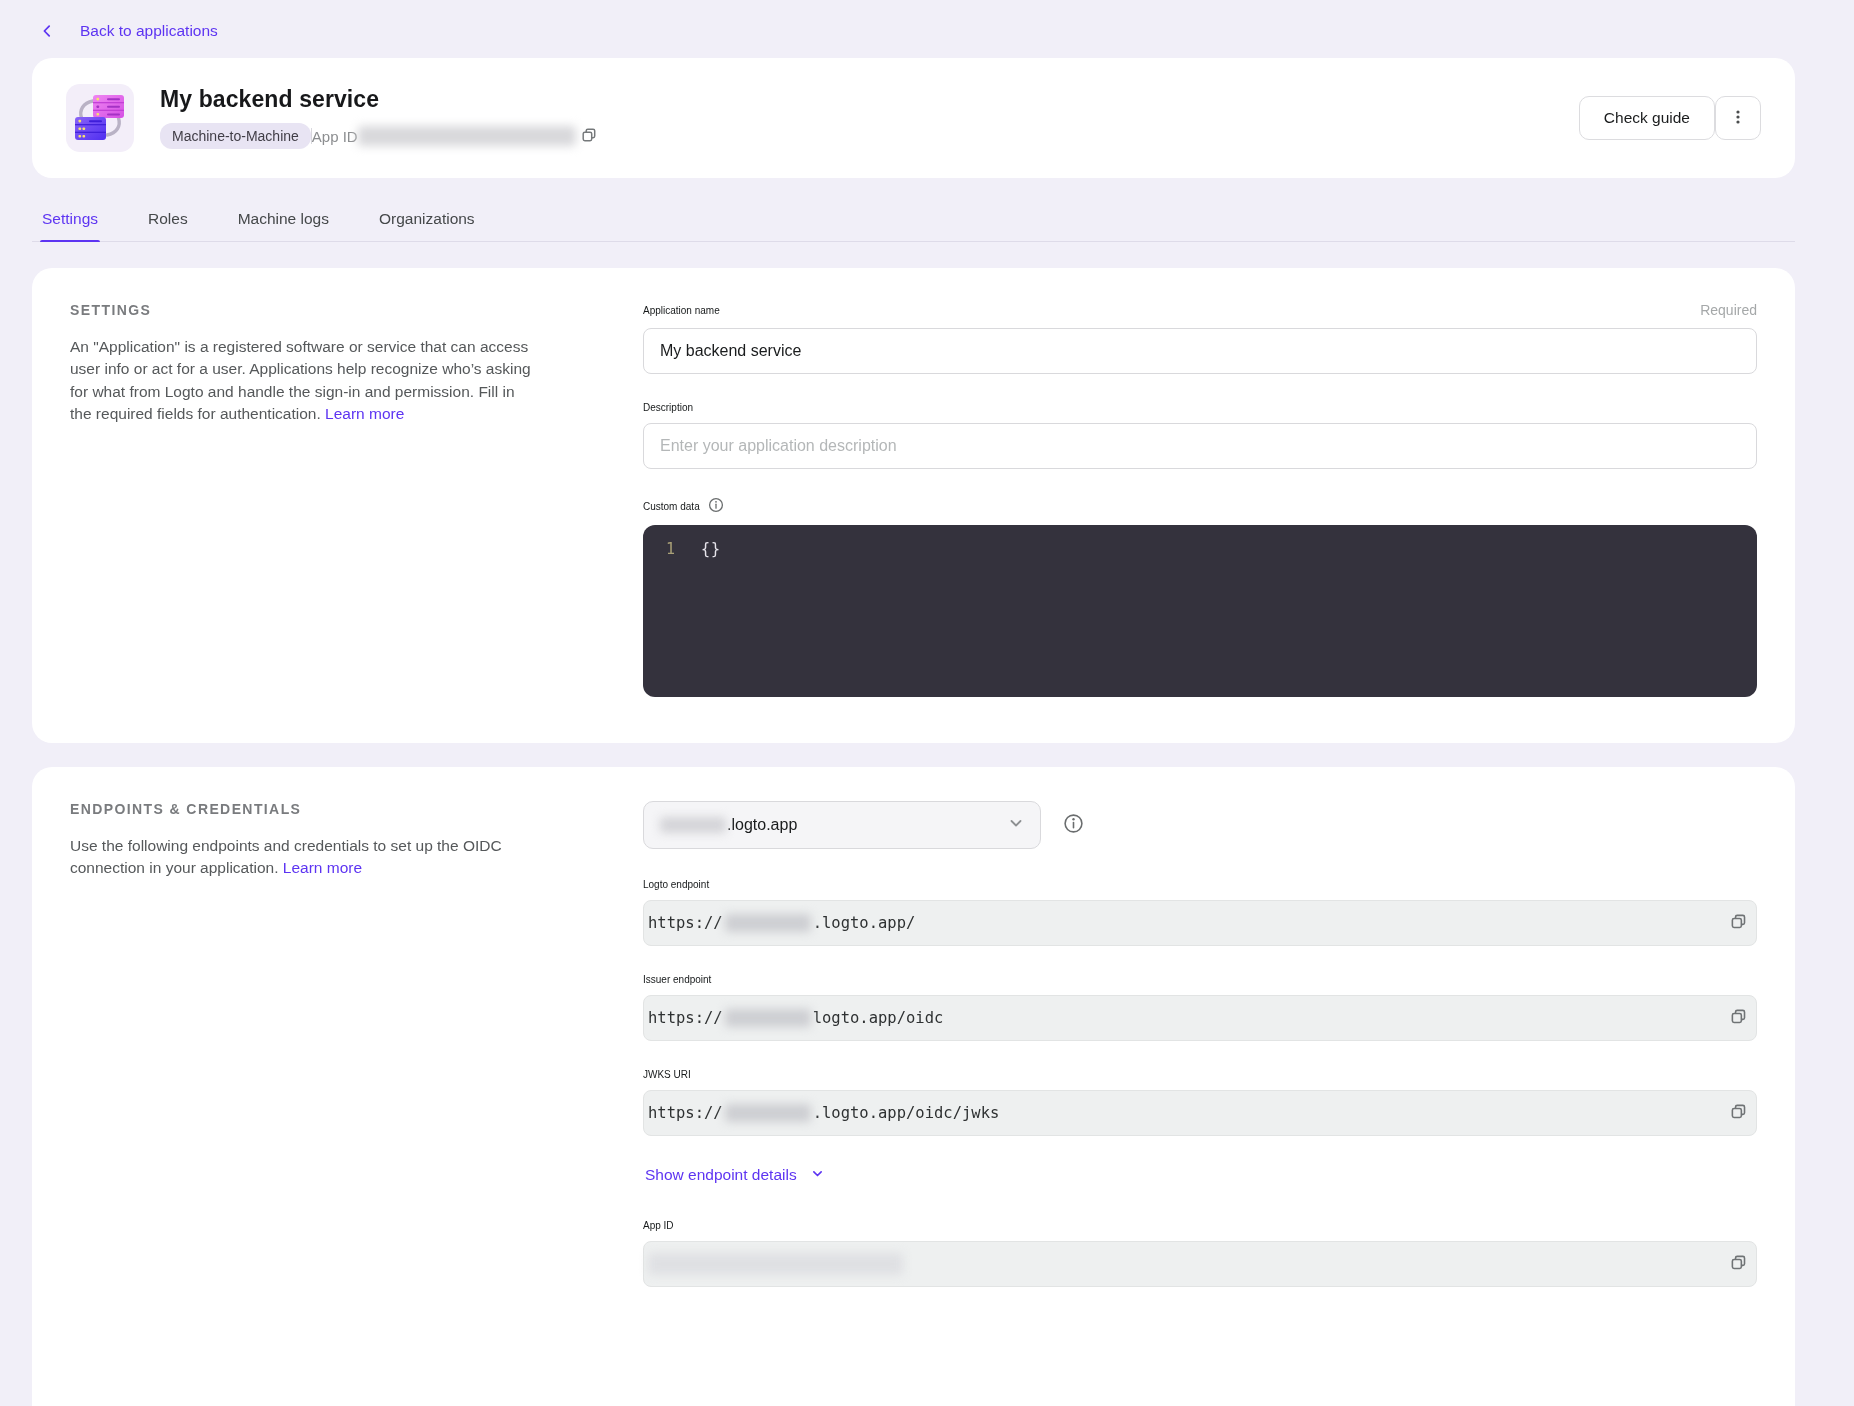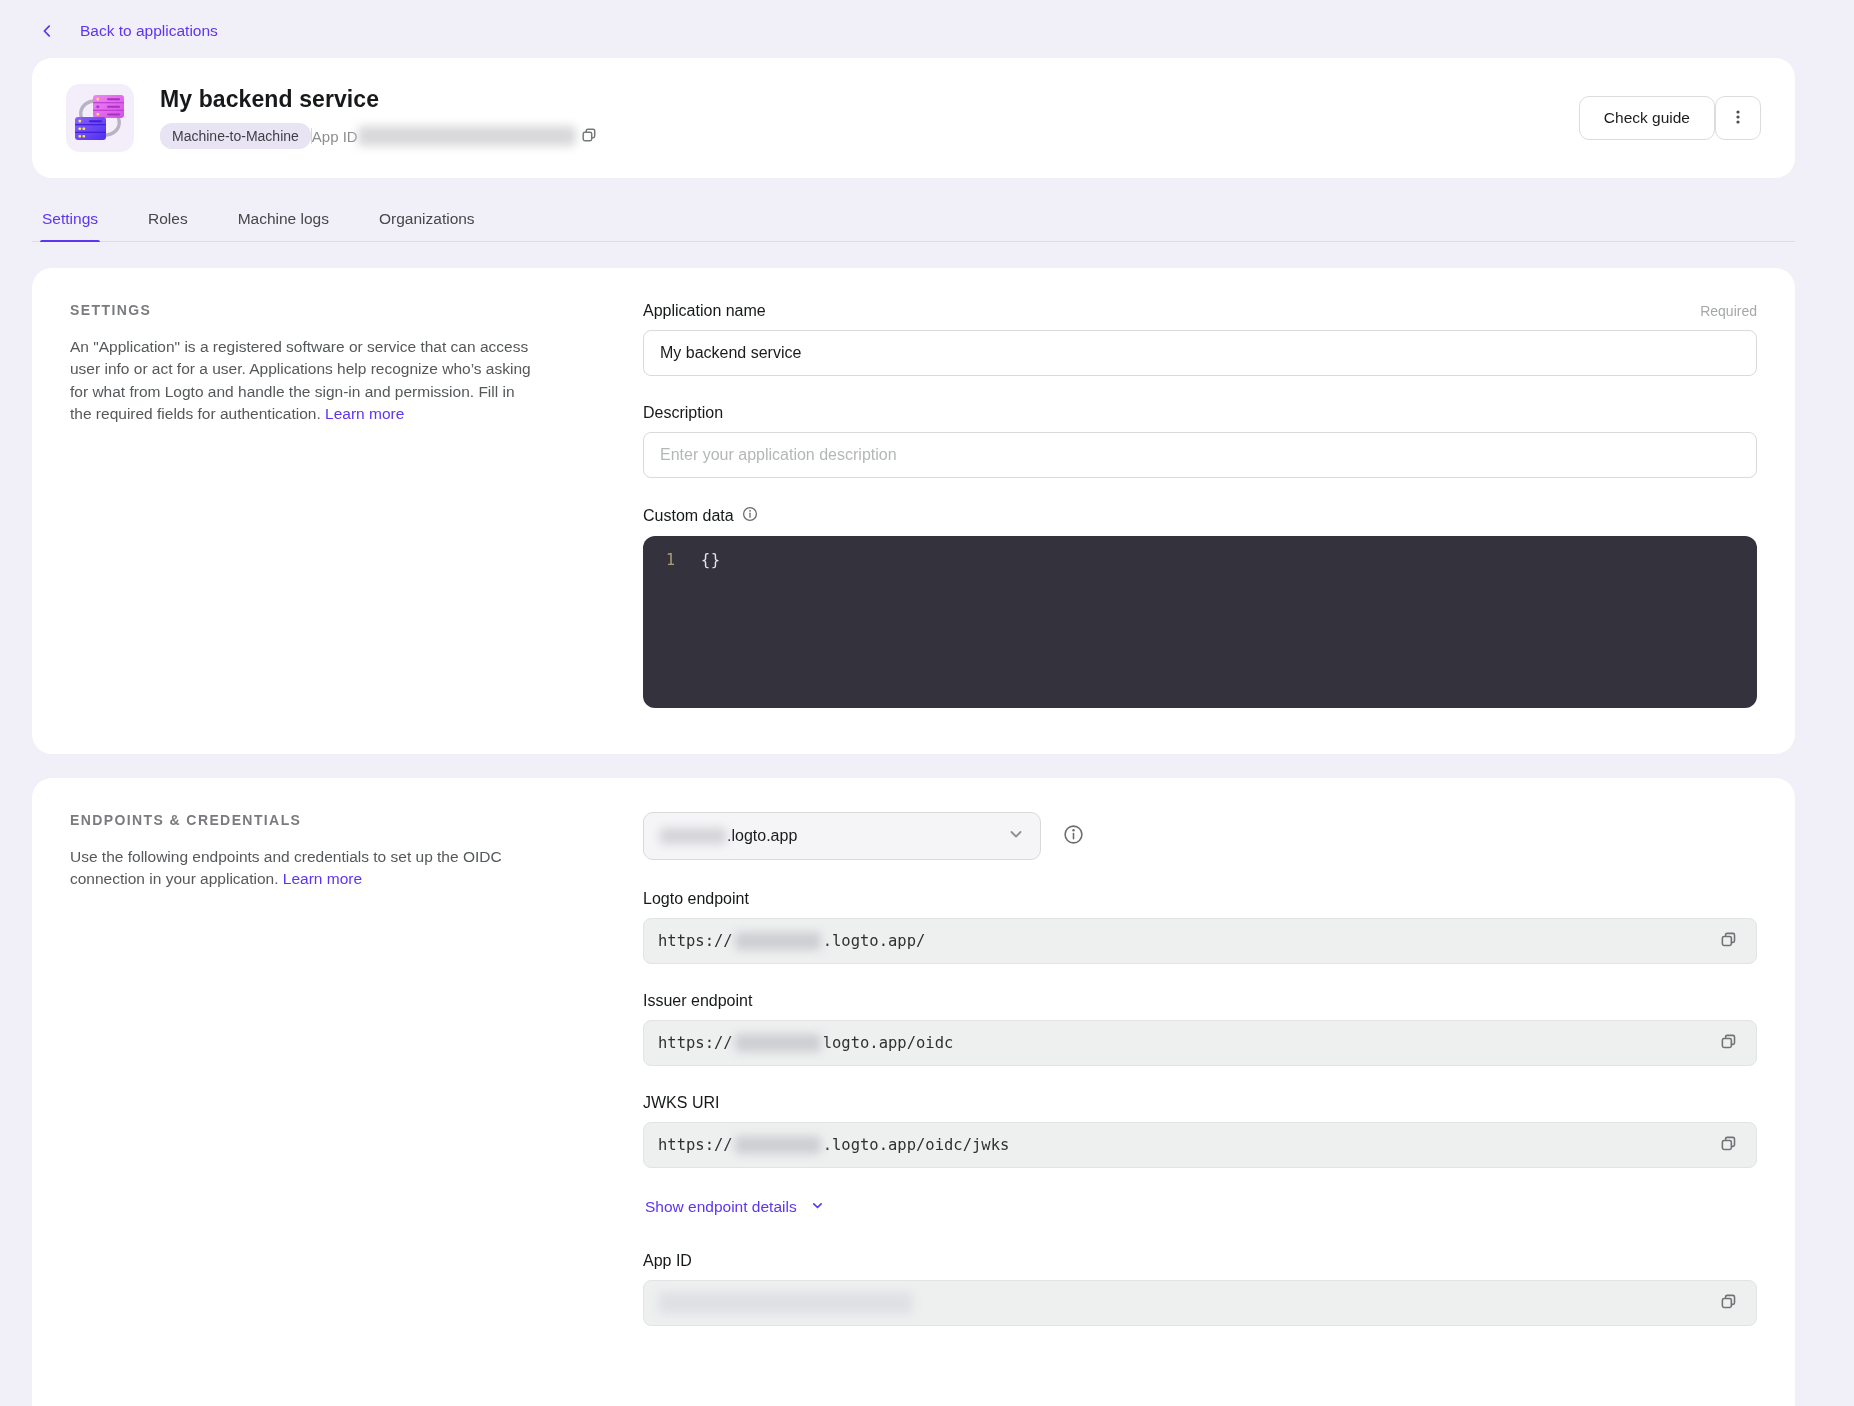--- a/index.html
+++ b/index.html
@@ -78,21 +78,21 @@
   .section-heading {
     font-size:14px; font-weight:700; letter-spacing:1.4px;
     color:#797b7e; margin-bottom:18px;
   }
   .section-desc { font-size:15.5px; line-height:1.45; color:#55585a; }
   .link { color:#5d34f2; text-decoration:none; cursor:pointer; }
 
   .form-row { margin-bottom:28px; }
   .form-row:last-child { margin-bottom:12px; }
   .label-row { display:flex; justify-content:space-between; align-items:center; margin-bottom:10px; }
-  .field-label { font-size:16px; font-weight:500; color:#16191a; display:inline-flex; align-items:center; gap:8px; }
+  .field-label { font-size:10px; font-weight:500; color:#16191a; display:inline-flex; align-items:center; gap:8px; }
   .required-tag { font-size:14px; color:#a5a8a9; }
   .text-input {
     width:100%; height:46px; border:1px solid #d9d9dc; border-radius:8px;
     padding:0 16px; font-size:16px; color:#1a1c1d; font-family:inherit;
     background:#fff; outline:none;
   }
   .text-input::placeholder { color:#b4b7b8; }
 
   .code-editor {
     height:172px; background:#34323d; border-radius:12px;
@@ -106,21 +106,21 @@
   .domain-select {
     width:398px; height:48px; background:#f5f5f7; border:1px solid #d9d9dc;
     border-radius:10px; display:flex; align-items:center; padding:13px 16px;
     font-size:16px; color:#1a1c1d; cursor:pointer;
   }
   .redact-domain { width:66px; height:16px; margin-right:1px; }
   .domain-select .chev { margin-left:auto; }
 
   .copy-field {
     height:46px; background:#eef0f0; border:1px solid #e2e4e4; border-radius:8px;
-    display:flex; align-items:center; padding:0 14px;
+    display:flex; align-items:center; padding:0 4px;
     font-family:"DejaVu Sans Mono", monospace; font-size:15.5px; color:#2e3132;
   }
   .redact-url { width:86px; height:18px; margin:0 2px; background:#cdced2; }
   .copy-field .icon-btn { margin-left:auto; }
   .copy-icon .front { fill:#eef0f0; }
   .header-card .copy-icon .front { fill:#ffffff; }
 
   .show-details {
     display:inline-flex; align-items:center; gap:14px;
     color:#5d34f2; font-size:15.5px; font-weight:500; cursor:pointer;

